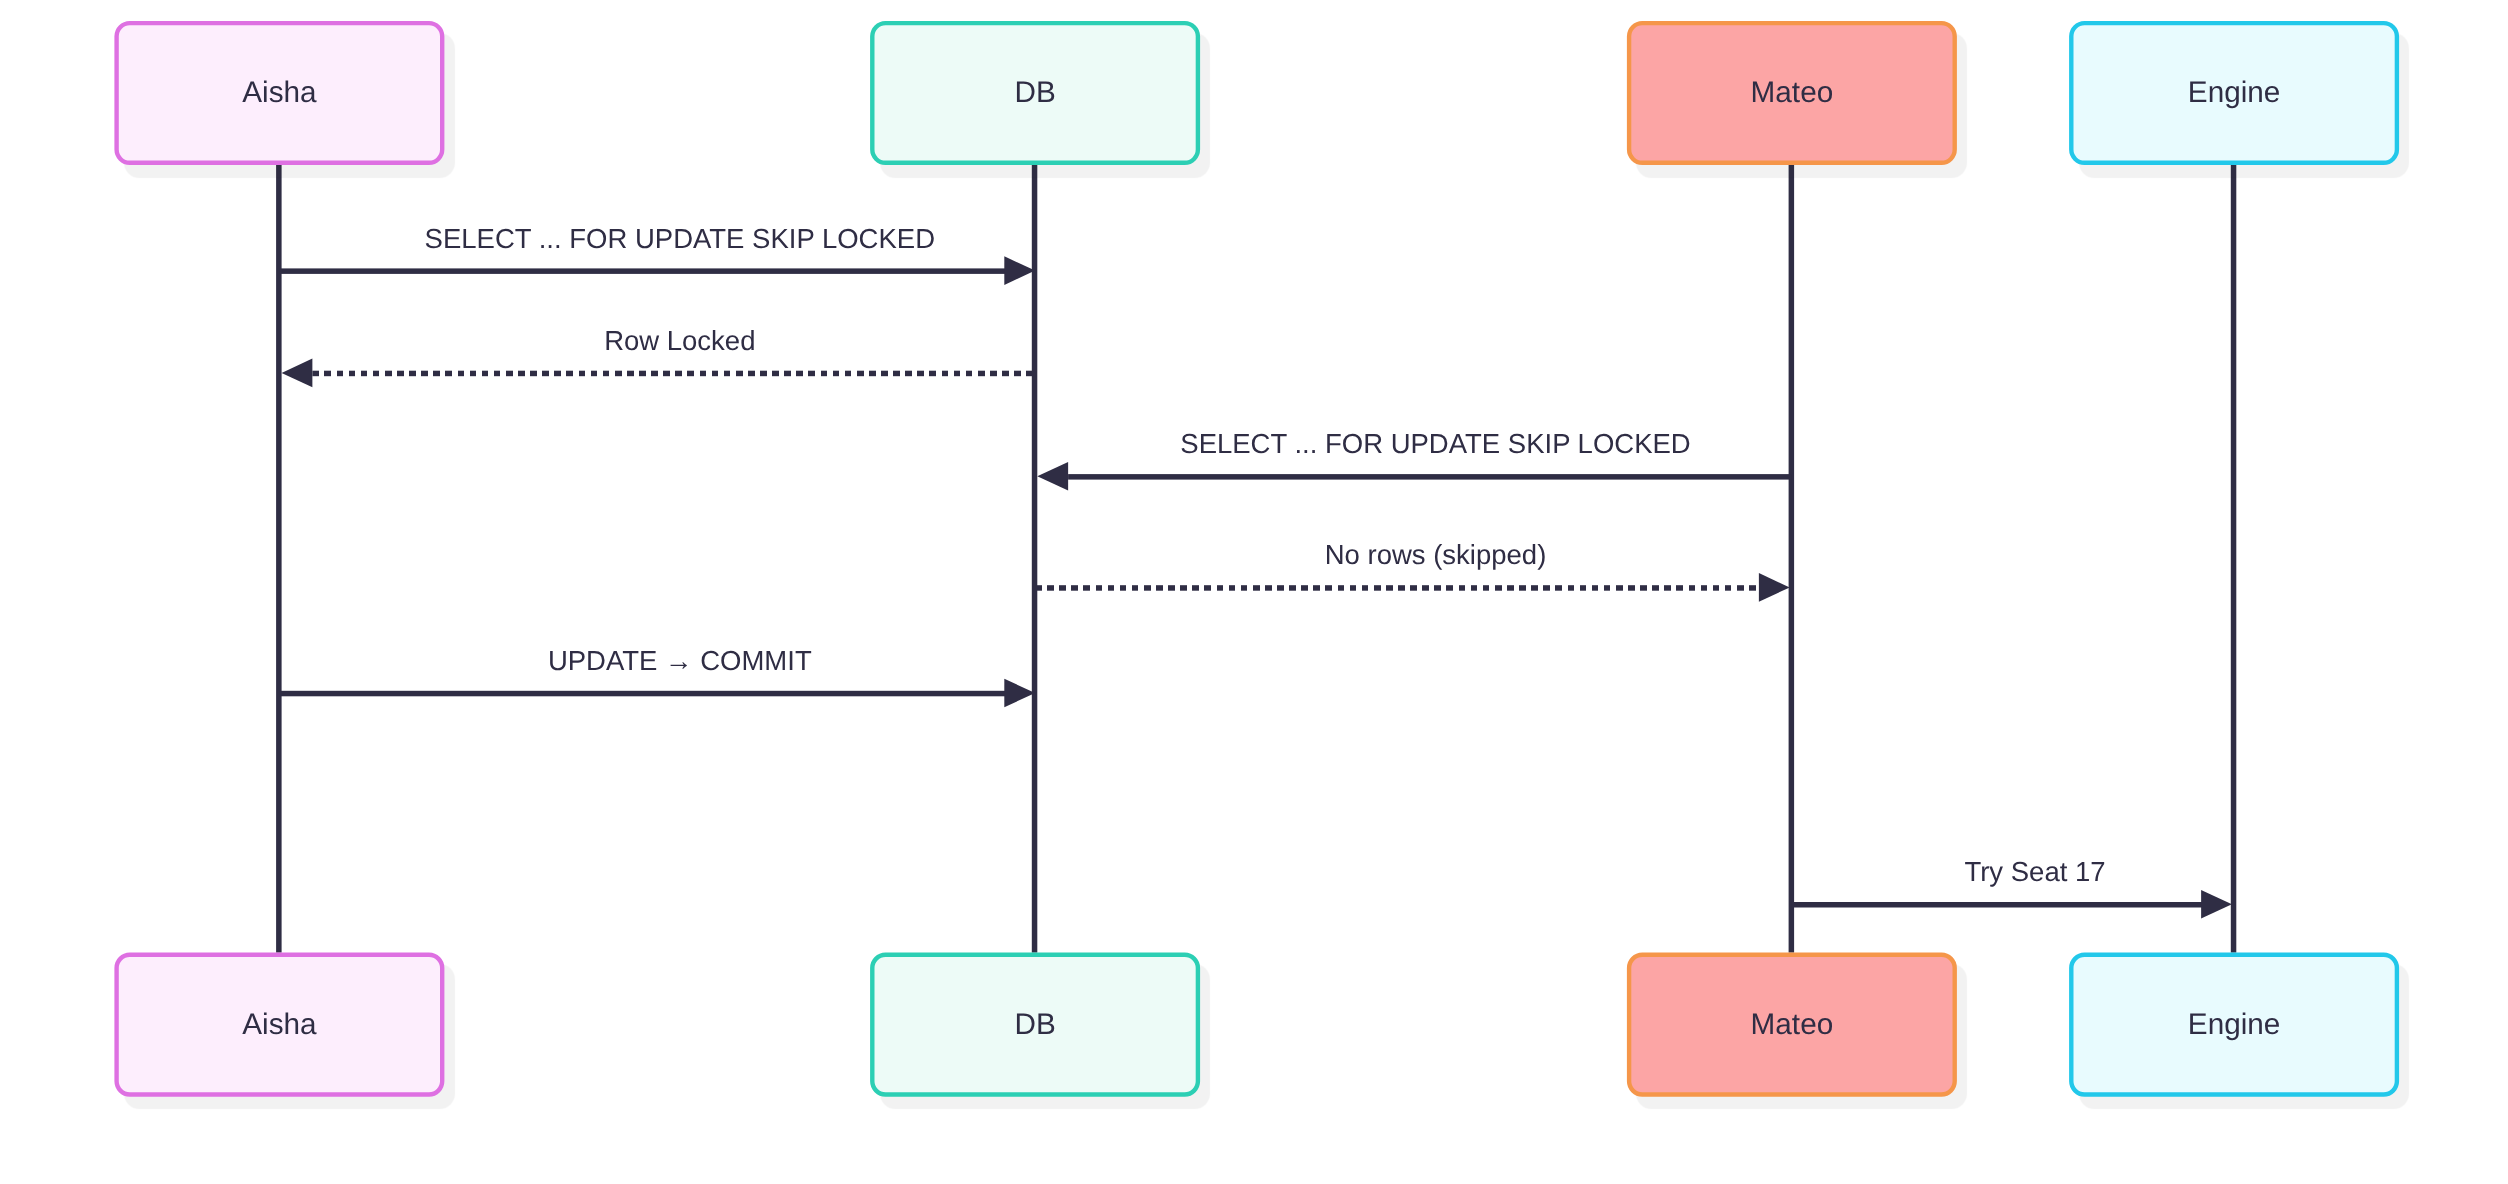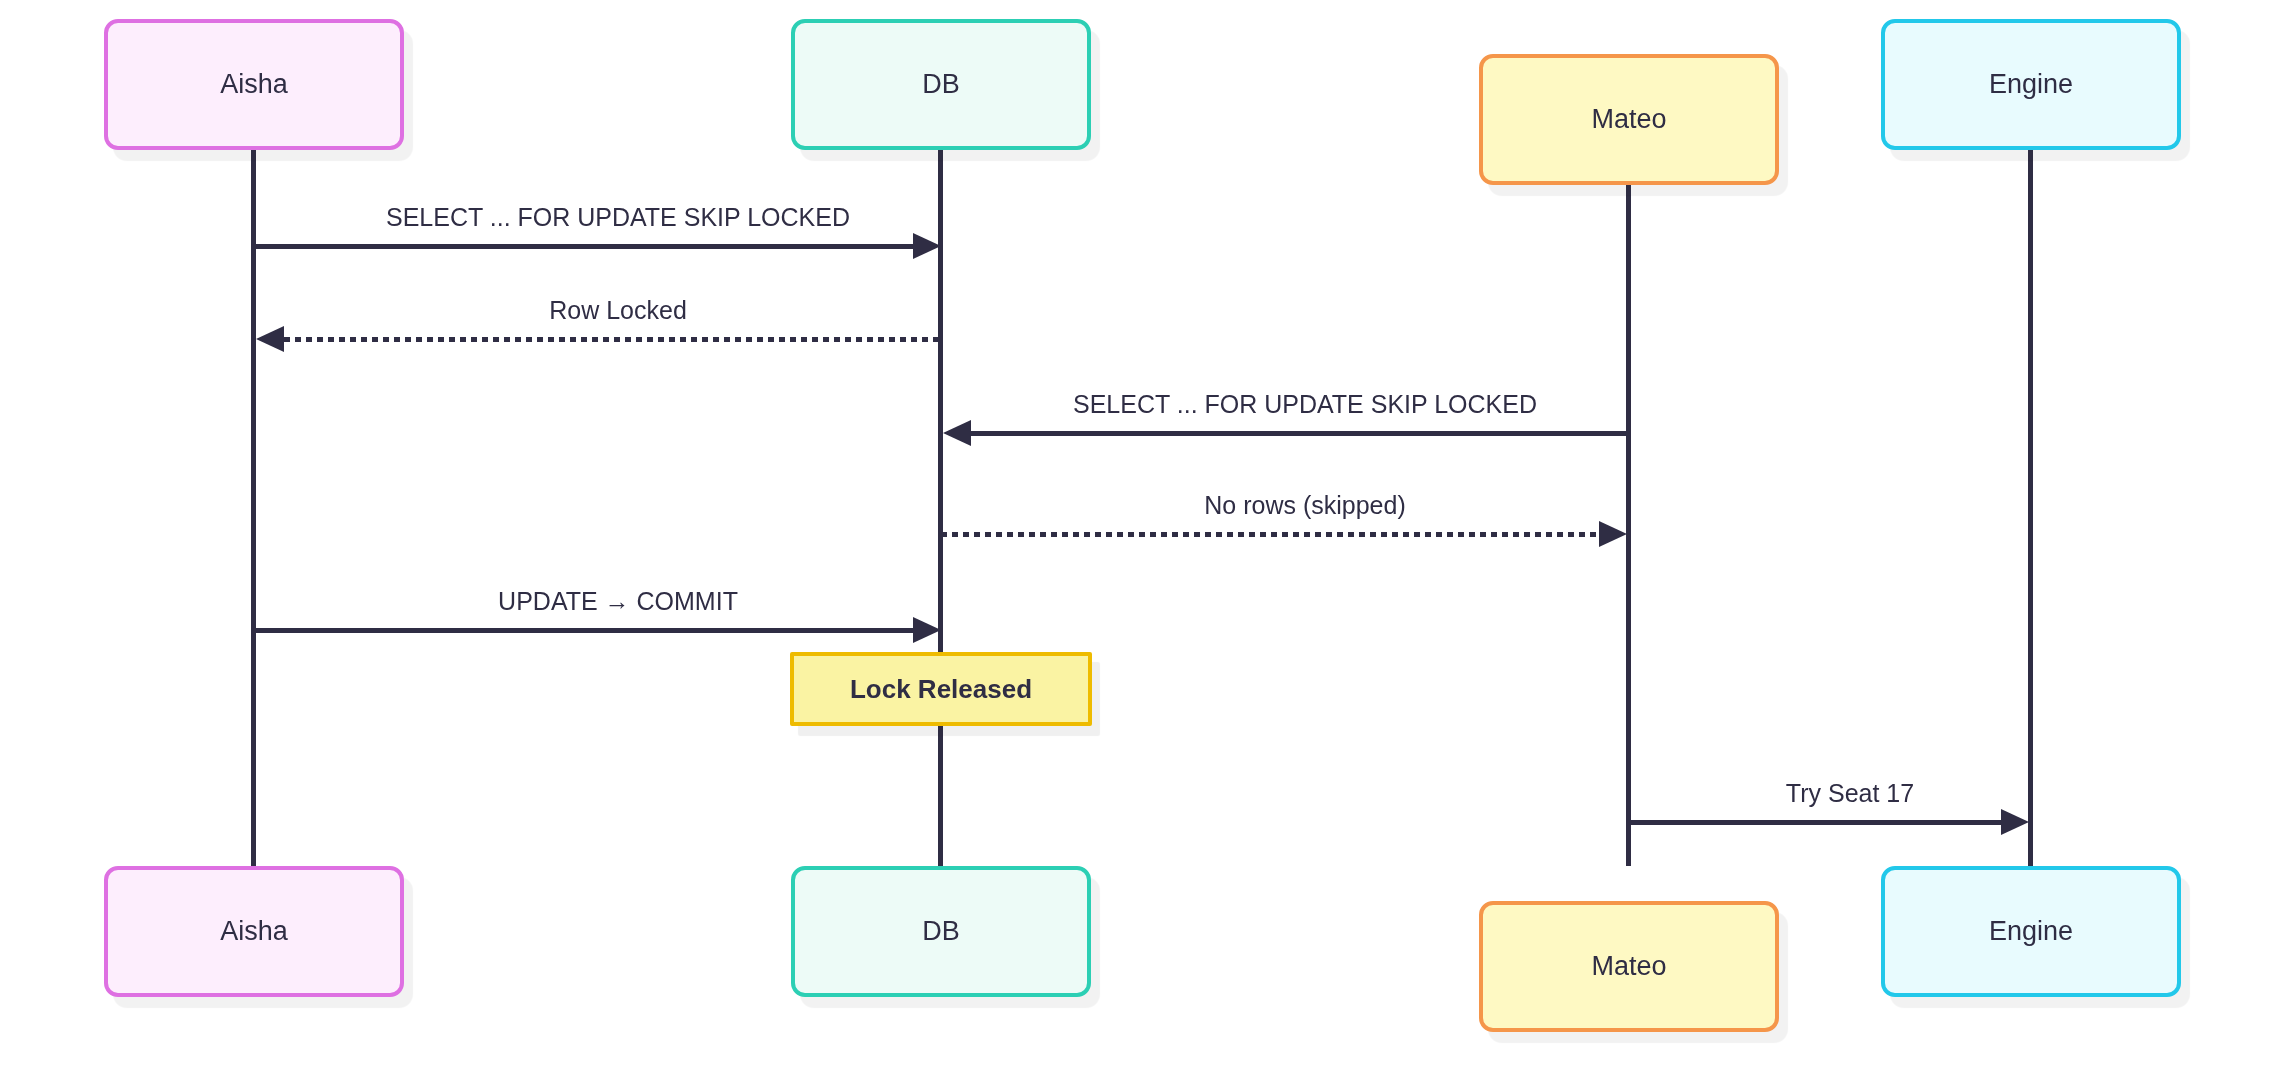--- a/index.html
+++ b/index.html
@@ -31,21 +31,21 @@
     border: 4px solid;
     border-radius: 14px;
     display: flex;
     align-items: center;
     justify-content: center;
     font-size: 27px;
     box-shadow: 9px 11px 1px rgba(40, 40, 40, 0.06);
   }
   .actor-aisha  { background: #fdeefd; border-color: #de70e2; }
   .actor-db     { background: #edfbf7; border-color: #2ccfb4; align-items: center; }
-  .actor-mateo  { background: #fef9c3; border-color: #f5964a; margin-top: 35px; }
+  .actor-mateo  { background: #fca5a5; border-color: #f5964a; }
   .actor-engine { background: #e8fbfe; border-color: #22c8ea; }
 
   
   .msg-label {
     position: absolute;
     transform: translateX(-50%);
     white-space: nowrap;
     font-size: 25px;
     line-height: 1.2;
     text-align: center;
@@ -120,23 +120,20 @@
   <div class="arrowhead left" style="left:943px; top:420px"></div>
 
   <div class="msg-label" style="left:1285px; top:490px">No rows (skipped)</div>
   <div class="msg-line dotted" style="left:941px; top:532px; width:656px"></div>
   <div class="arrowhead right" style="left:1599px; top:521px"></div>
 
   <div class="msg-label" style="left:598px; top:586px">UPDATE → COMMIT</div>
   <div class="msg-line solid" style="left:254px; top:628px; width:661px"></div>
   <div class="arrowhead right" style="left:913px; top:617px"></div>
 
-  <div class="note" style="left:790px; top:652px; width:302px; height:74px">
-    <span>Lock Released</span>
-  </div>
 
   <div class="msg-label" style="left:1830px; top:778px">Try Seat 17</div>
   <div class="msg-line solid" style="left:1629px; top:820px; width:374px"></div>
   <div class="arrowhead right" style="left:2001px; top:809px"></div>
 
   <div class="actor actor-aisha" style="left:104px; top:866px">
     <span>Aisha</span>
   </div>
   <div class="actor actor-db" style="left:791px; top:866px">
     <span>DB</span>

